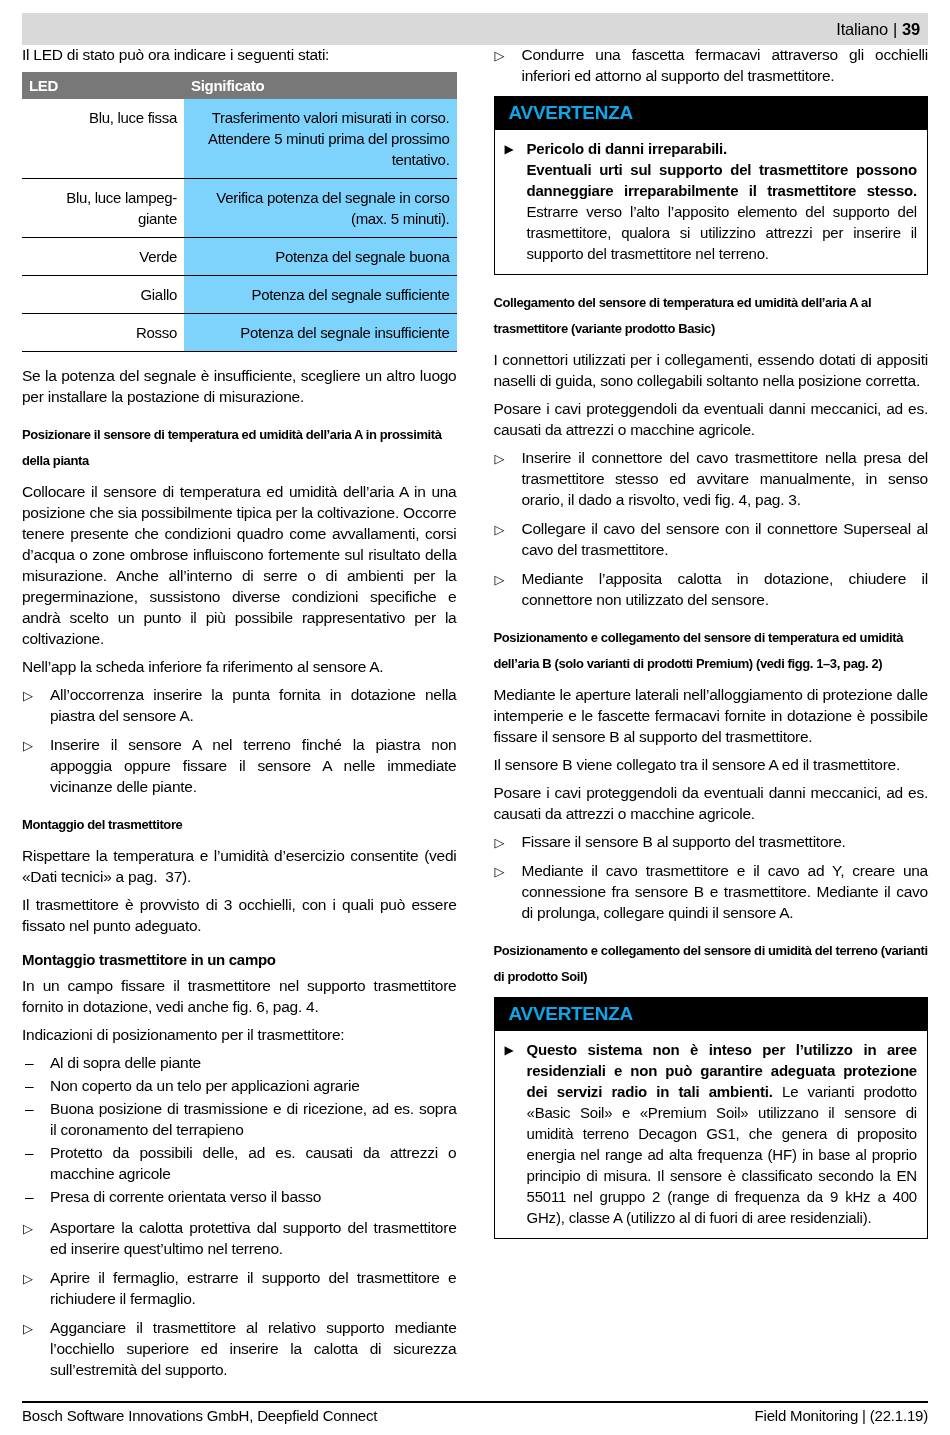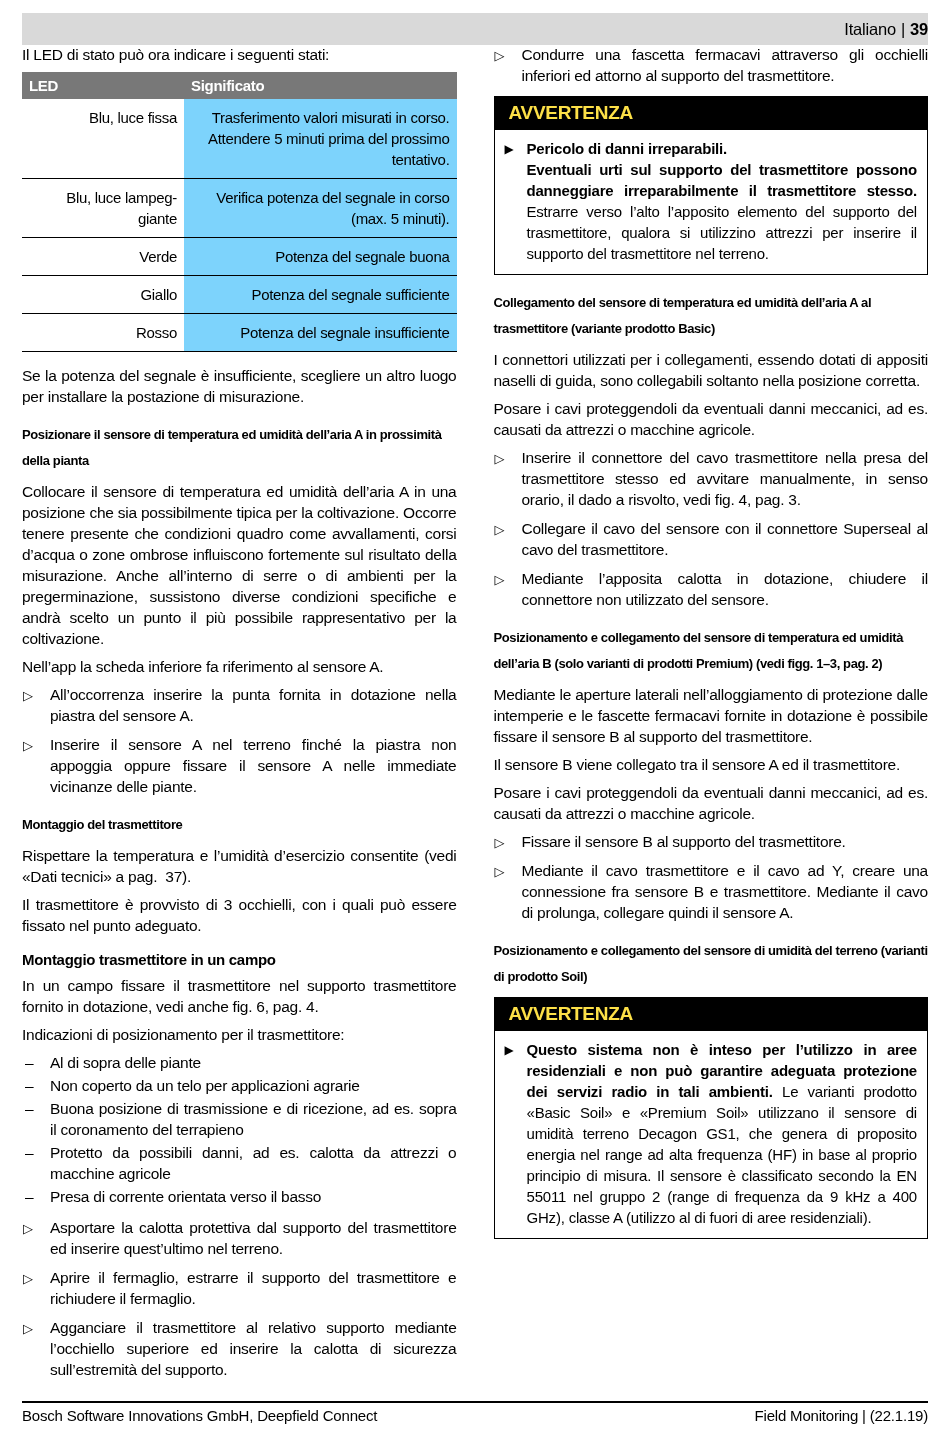--- a/index.html
+++ b/index.html
@@ -3,21 +3,21 @@
 <meta charset="utf-8">
 <style>
   html,body{margin:0;padding:0;background:#fff;}
   .page{
     width:950px;height:1435px;position:relative;background:#ffffff;color:#000;
     font-family:"Liberation Sans",sans-serif;overflow:hidden;
   }
   
   .topbar{
     position:absolute;top:13px;left:22px;right:22px;height:32px;background:#d9d9d9;
-    display:flex;align-items:center;justify-content:flex-end;
+    display:flex;align-items:center;justify-content:flex-end;padding-right:8px;
     box-sizing:border-box;font-size:16.5px;letter-spacing:-0.2px;
   }
   .topbar .sep{margin:0 5px;}
   .topbar b{font-weight:bold;}
   
   .columns{position:absolute;top:44px;left:22px;width:906px;display:flex;gap:37px;}
   .col{width:434.5px;flex:0 0 auto;}
   
   .body{font-size:15.5px;letter-spacing:-0.25px;line-height:21px;text-align:justify;margin:0 0 7px 0;}
   h2.sect{font-size:13px;letter-spacing:-0.4px;line-height:26px;margin:15px 0 7px 0;font-weight:bold;}
@@ -28,21 +28,21 @@
   .dash-marker{position:absolute;left:3px;top:0;}
   .dash-list{margin:2px 0 10px 0;}
   
   .led-table{width:100%;border-collapse:collapse;margin:7px 0 13px 0;font-size:15px;letter-spacing:-0.3px;line-height:21px;}
   .led-table th{background:#787878;color:#ffffff;text-align:left;font-weight:bold;padding:3px 7px;}
   .led-table td{vertical-align:top;padding:8px 7px;border-bottom:1.5px solid #000;text-align:right;}
   .led-table td.c-led{width:148px;background:#ffffff;white-space:pre-line;}
   .led-table td.c-sig{background:#7dd3fc;}
   
   .warning-box{border:1.5px solid #000;margin:6px 0 12px 0;}
-  .warning-title{background:#000;color:#fde047;font-weight:bold;font-size:19px;letter-spacing:-0.3px;padding:5px 0 6px 14px;}
+  .warning-title{background:#000;color:#0ea5e9;font-weight:bold;font-size:19px;letter-spacing:-0.3px;padding:5px 0 6px 14px;}
   .warning-body{padding:8px 10px 10px 8px;}
   .warn-item{position:relative;padding-left:24px;font-size:15px;letter-spacing:-0.2px;line-height:21px;text-align:justify;}
   .warn-marker{position:absolute;left:2px;top:1px;font-size:12px;font-family:"DejaVu Sans",sans-serif;}
   .warn-item b{font-weight:bold;}
   
   .footer-rule{position:absolute;left:22px;right:22px;top:1401px;border-top:2px solid #000;}
   .footer{position:absolute;left:22px;right:22px;top:1407px;display:flex;justify-content:space-between;font-size:15px;letter-spacing:-0.2px;}
 </style>
 </head>
 <body>
@@ -124,21 +124,21 @@
         <div class="dash-item">
           <span class="dash-marker">–</span>
           <span>Non coperto da un telo per applicazioni agrarie</span>
         </div>
         <div class="dash-item">
           <span class="dash-marker">–</span>
           <span>Buona posizione di trasmissione e di ricezione, ad es. sopra il coronamento del terrapieno</span>
         </div>
         <div class="dash-item">
           <span class="dash-marker">–</span>
-          <span>Protetto da possibili danni, ad es. calotta da attrezzi o macchine agricole</span>
+          <span>Protetto da possibili delle, ad es. causati da attrezzi o macchine agricole</span>
         </div>
         <div class="dash-item">
           <span class="dash-marker">–</span>
           <span>Presa di corrente orientata verso il basso</span>
         </div>
       </div>
 
       <div class="action-item">
         <span class="action-marker">▷</span>
         <span>Asportare la calotta protettiva dal supporto del trasmettitore ed inserire quest’ultimo nel terreno.</span>

